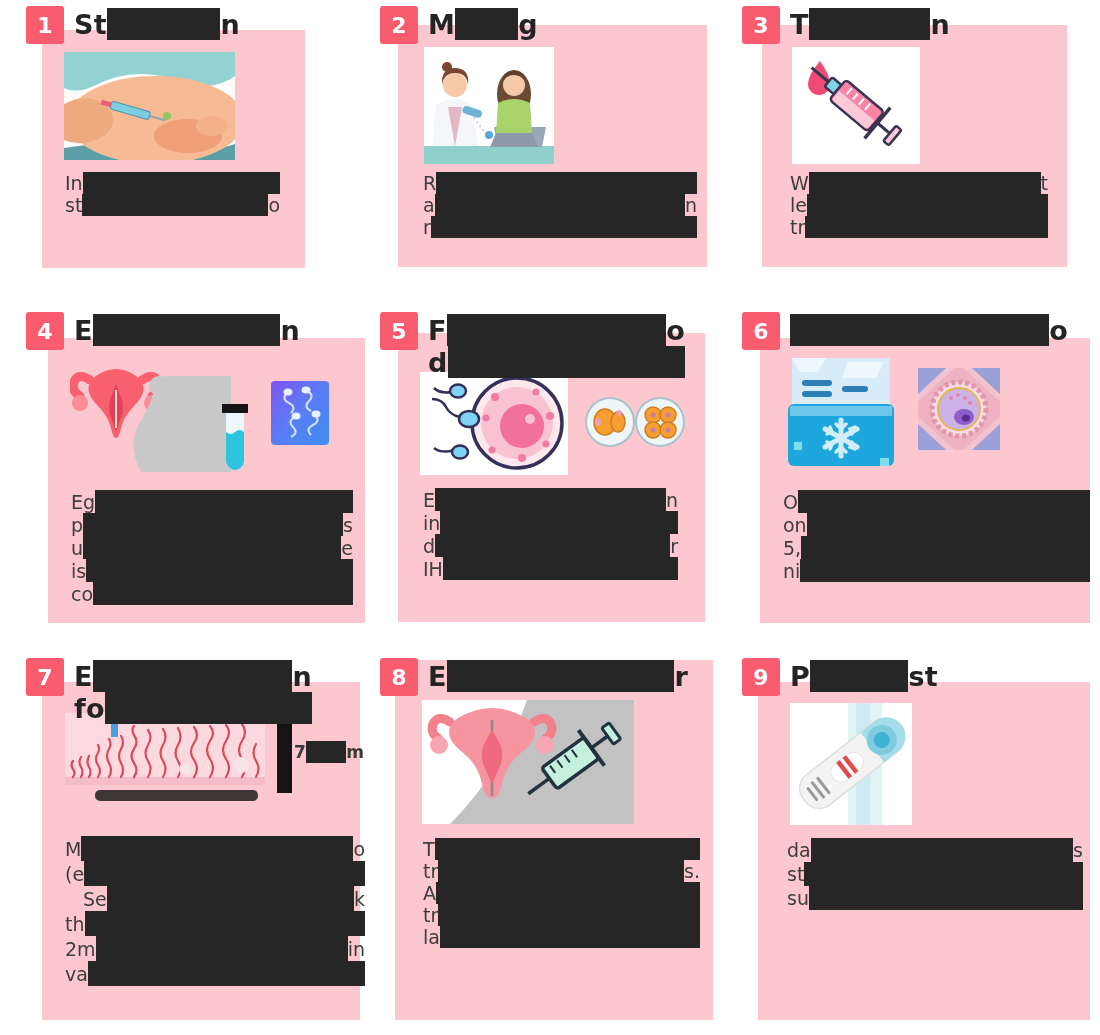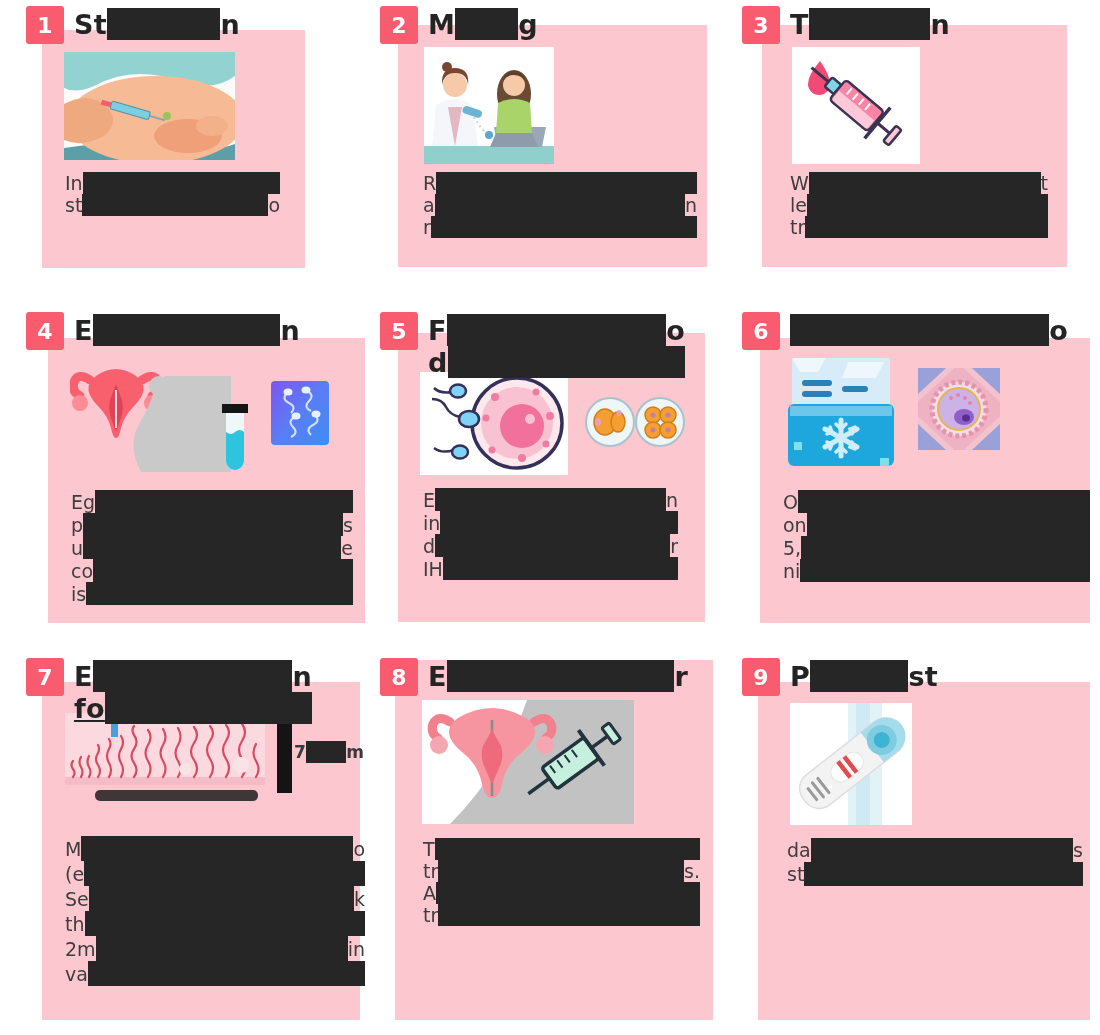--- a/index.html
+++ b/index.html
@@ -215,26 +215,26 @@
           <span class="frag">p</span>
           <span class="redact"></span>
           <span class="frag">s</span>
         </div>
         <div class="dline" style="height: 23px;">
           <span class="frag">u</span>
           <span class="redact"></span>
           <span class="frag">e</span>
         </div>
         <div class="dline" style="height: 23px;">
+          <span class="frag">is</span>
+          <span class="redact"></span>
+          <span class="frag"></span>
+        </div>
+        <div class="dline" style="height: 23px;">
           <span class="frag">co</span>
-          <span class="redact"></span>
-          <span class="frag"></span>
-        </div>
-        <div class="dline" style="height: 23px;">
-          <span class="frag">is</span>
           <span class="redact"></span>
           <span class="frag"></span>
         </div>
       </div>
     </div>
     <div class="badge" style="left: 26px; top: 312px;">4</div>
     <div class="title" style="left: 74px; top: 314px; width: 226px;">
       <div class="tline" style="height: 32px;">
         <span class="frag">E</span>
         <span class="redact"></span>
@@ -446,21 +446,21 @@
         <div class="dline" style="height: 25px;">
           <span class="frag">M</span>
           <span class="redact"></span>
           <span class="frag">o</span>
         </div>
         <div class="dline" style="height: 25px;">
           <span class="frag">(e</span>
           <span class="redact"></span>
           <span class="frag"></span>
         </div>
-        <div class="dline" style="height: 25px;">
+        <div class="dline" style="height: 25px; margin-left: 18px;">
           <span class="frag">Se</span>
           <span class="redact"></span>
           <span class="frag">k</span>
         </div>
         <div class="dline" style="height: 25px;">
           <span class="frag">th</span>
           <span class="redact"></span>
           <span class="frag"></span>
         </div>
         <div class="dline" style="height: 25px;">
@@ -475,21 +475,21 @@
         </div>
       </div>
     </div>
     <div class="badge" style="left: 26px; top: 658px;">7</div>
     <div class="title" style="left: 74px; top: 660px; width: 238px;">
       <div class="tline" style="height: 32px;">
         <span class="frag">E</span>
         <span class="redact"></span>
         <span class="frag">n</span>
       </div>
-      <div class="tline" style="height: 32px; text-decoration: underline;">
+      <div class="tline" style="height: 32px;">
         <span class="frag">fo</span>
         <span class="redact"></span>
         <span class="frag"></span>
       </div>
     </div>
     <div class="card" style="left: 395px; top: 660px; width: 318px; height: 360px;">
       <div class="media" style="left: 27px; top: 40px; width: 212px; height: 124px;">
         <svg width="212" height="124" viewBox="0 0 212 124">
           <rect width="212" height="124" fill="#ffffff"></rect>
           <path d="M105 0 H212 V124 H28 Q80 72 105 0 Z" fill="#c2c2c2"></path>
@@ -521,20 +521,25 @@
           <span class="redact"></span>
           <span class="frag">s.</span>
         </div>
         <div class="dline" style="height: 22px;">
           <span class="frag">A</span>
           <span class="redact"></span>
           <span class="frag"></span>
         </div>
         <div class="dline" style="height: 22px;">
           <span class="frag">tr</span>
+          <span class="redact"></span>
+          <span class="frag"></span>
+        </div>
+        <div class="dline" style="height: 22px;">
+          <span class="frag">la</span>
           <span class="redact"></span>
           <span class="frag"></span>
         </div>
       </div>
     </div>
     <div class="badge" style="left: 380px; top: 658px;">8</div>
     <div class="title" style="left: 428px; top: 660px; width: 260px;">
       <div class="tline" style="height: 32px;">
         <span class="frag">E</span>
         <span class="redact"></span>
@@ -568,20 +573,25 @@
         <div class="dline" style="height: 24px;">
           <span class="frag">da</span>
           <span class="redact"></span>
           <span class="frag">s</span>
         </div>
         <div class="dline" style="height: 24px;">
           <span class="frag">st</span>
           <span class="redact"></span>
           <span class="frag"></span>
         </div>
+        <div class="dline" style="height: 24px;">
+          <span class="frag">su</span>
+          <span class="redact"></span>
+          <span class="frag"></span>
+        </div>
       </div>
     </div>
     <div class="badge" style="left: 742px; top: 658px;">9</div>
     <div class="title" style="left: 790px; top: 660px; width: 148px;">
       <div class="tline" style="height: 32px;">
         <span class="frag">P</span>
         <span class="redact"></span>
         <span class="frag">st</span>
       </div>
     </div>

